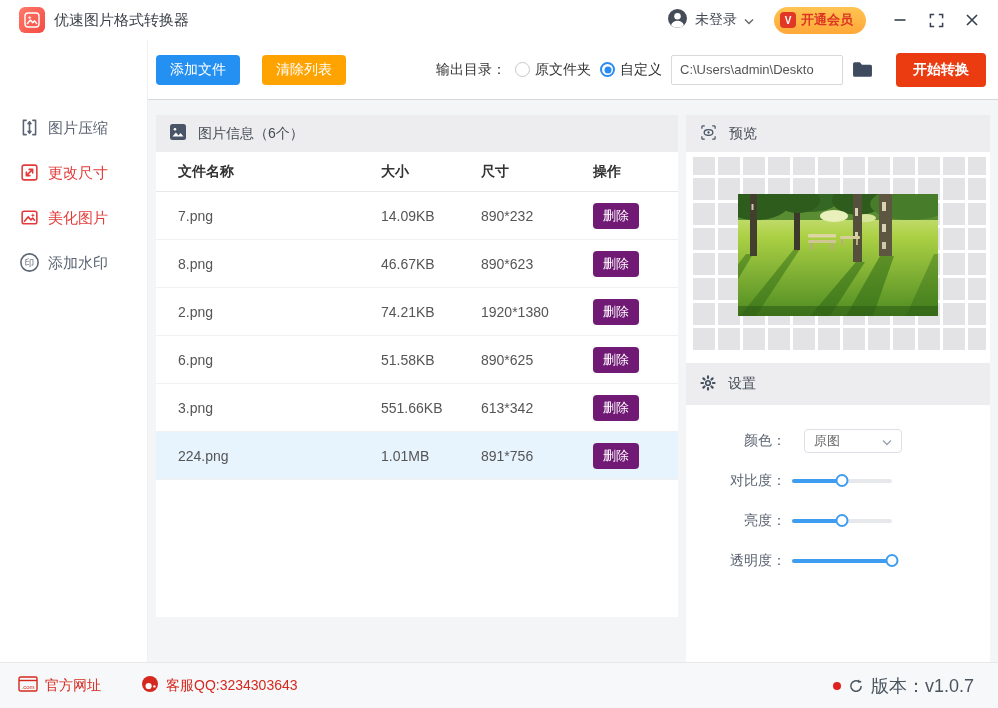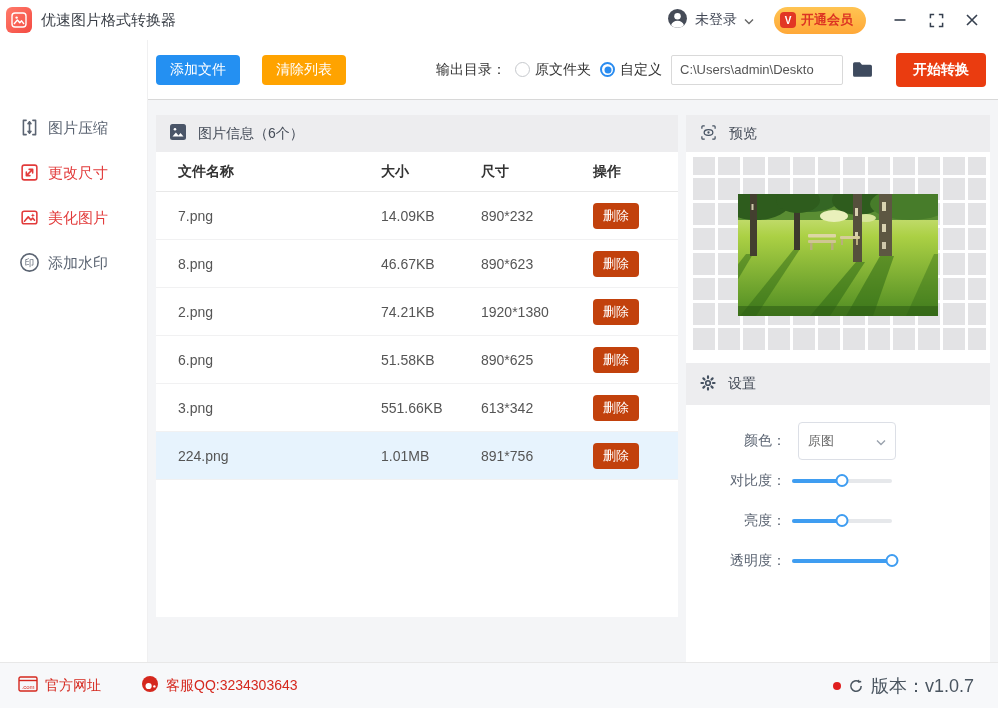--- a/index.html
+++ b/index.html
@@ -1,21 +1,21 @@
 <!DOCTYPE html>
 <html><head>
 <meta charset="utf-8">
 <style>
   * { margin:0; padding:0; box-sizing:border-box; }
   html,body { background:#fff; }
   body { font-family:"Liberation Sans","DejaVu Sans",sans-serif; width:998px; height:708px; overflow:hidden; }
   .app { width:998px; height:708px; display:flex; flex-direction:column; background:#fff; }
 
   
-  .titlebar { height:40px; display:flex; align-items:center; padding:0 16px 0 6px; background:#fff; flex:0 0 auto; }
+  .titlebar { height:40px; display:flex; align-items:center; padding:0 16px 0 19px; background:#fff; flex:0 0 auto; }
   .title-left { display:flex; align-items:center; gap:9px; }
   .app-logo { width:26px; height:26px; border-radius:6px; background:linear-gradient(135deg,#ff7a6a,#f44b42); display:flex; align-items:center; justify-content:center; }
   .app-title { font-size:15px; color:#3a3f47; }
   .title-right { margin-left:auto; display:flex; align-items:center; gap:20px; }
   .user { display:flex; align-items:center; gap:7px; cursor:pointer; }
   .user-name { font-size:14px; color:#424856; }
   .vip-pill { height:27px; padding:0 13px 0 6px; border-radius:14px; background:linear-gradient(180deg,#ffc452,#ffa838); display:flex; align-items:center; gap:5px; cursor:pointer; }
   .vip-badge { width:16px; height:16px; border-radius:4px; background:#e23724; color:#fff; font-size:10px; font-weight:bold; display:flex; align-items:center; justify-content:center; }
   .vip-text { font-size:13px; font-weight:bold; color:#dd3523; }
   .winbtn { width:20px; height:20px; display:flex; align-items:center; justify-content:center; cursor:pointer; }
@@ -51,33 +51,33 @@
   .table-card { width:522px; height:502px; background:#fff; display:flex; flex-direction:column; flex:0 0 auto; }
   .thead { height:40px; display:flex; align-items:center; border-bottom:1px solid #e8e8e8; font-size:14px; font-weight:bold; color:#333; flex:0 0 auto; }
   .c { display:flex; align-items:center; }
   .cname { flex:1; padding-left:22px; min-width:0; }
   .csize { width:100px; flex:0 0 auto; }
   .cdims { width:112px; flex:0 0 auto; }
   .cact  { width:85px; flex:0 0 auto; }
   .tbody { flex:1; overflow:hidden; }
   .trow { height:48px; display:flex; align-items:center; border-bottom:1px solid #f1f1f2; font-size:14px; color:#555; cursor:pointer; background:#fff; }
   .trow.selected { background:#e7f3fd; }
-  .del-btn { width:46px; height:26px; background:#c2410c; color:#fff; border:none; border-radius:4px; font-size:13px; cursor:pointer; font-family:inherit; }
+  .del-btn { width:46px; height:26px; background:#701a75; color:#fff; border:none; border-radius:4px; font-size:13px; cursor:pointer; font-family:inherit; }
 
   .right-panel { width:304px; height:547px; background:#fff; display:flex; flex-direction:column; flex:0 0 auto; }
   .checker { margin:5px 4px 0 4px; height:196px; background-color:#e3e3e5;
     background-image:repeating-linear-gradient(0deg,#fff 0,#fff 3px,transparent 3px,transparent 25px),
                      repeating-linear-gradient(90deg,#fff 0,#fff 3px,transparent 3px,transparent 25px);
     display:flex; align-items:center; justify-content:center; flex:0 0 auto; }
   .panel-gap { height:10px; flex:0 0 auto; }
   .settings-head { height:42px; }
   .settings-body { padding-top:16px; }
   .form-row { display:flex; align-items:center; height:40px; }
   .form-label { width:100px; text-align:right; font-size:14px; color:#5b6472; flex:0 0 auto; }
-  .select-box { width:98px; height:38px; margin-left:12px; border:1px solid #dcdfe6; border-radius:4px; background:#fff; display:flex; align-items:center; justify-content:space-between; padding:4px 9px; font-size:13px; color:#666; cursor:pointer; }
+  .select-box { width:98px; height:24px; margin-left:18px; border:1px solid #dcdfe6; border-radius:4px; background:#fff; display:flex; align-items:center; justify-content:space-between; padding:4px 9px; font-size:13px; color:#666; cursor:pointer; }
   .slider { width:100px; height:4px; margin-left:6px; background:#e6e8eb; border-radius:2px; position:relative; cursor:pointer; }
   .sl-fill { position:absolute; left:0; top:0; height:4px; background:#3f9df1; border-radius:2px; }
   .sl-thumb { position:absolute; top:-5px; width:13px; height:13px; border-radius:50%; background:#fff; border:2px solid #3f9df1; transform:translateX(-50%); }
 
   
   .footer { height:46px; background:#f7f8fa; border-top:1px solid #e8e8e8; display:flex; align-items:center; padding:0 24px 0 18px; flex:0 0 auto; }
   .flink { display:flex; align-items:center; gap:7px; font-size:14px; color:#d5281e; cursor:pointer; }
   .flink + .flink { margin-left:40px; }
   .fright { margin-left:auto; display:flex; align-items:center; gap:8px; }
   .status-dot { width:8px; height:8px; border-radius:50%; background:#e01f1f; }

